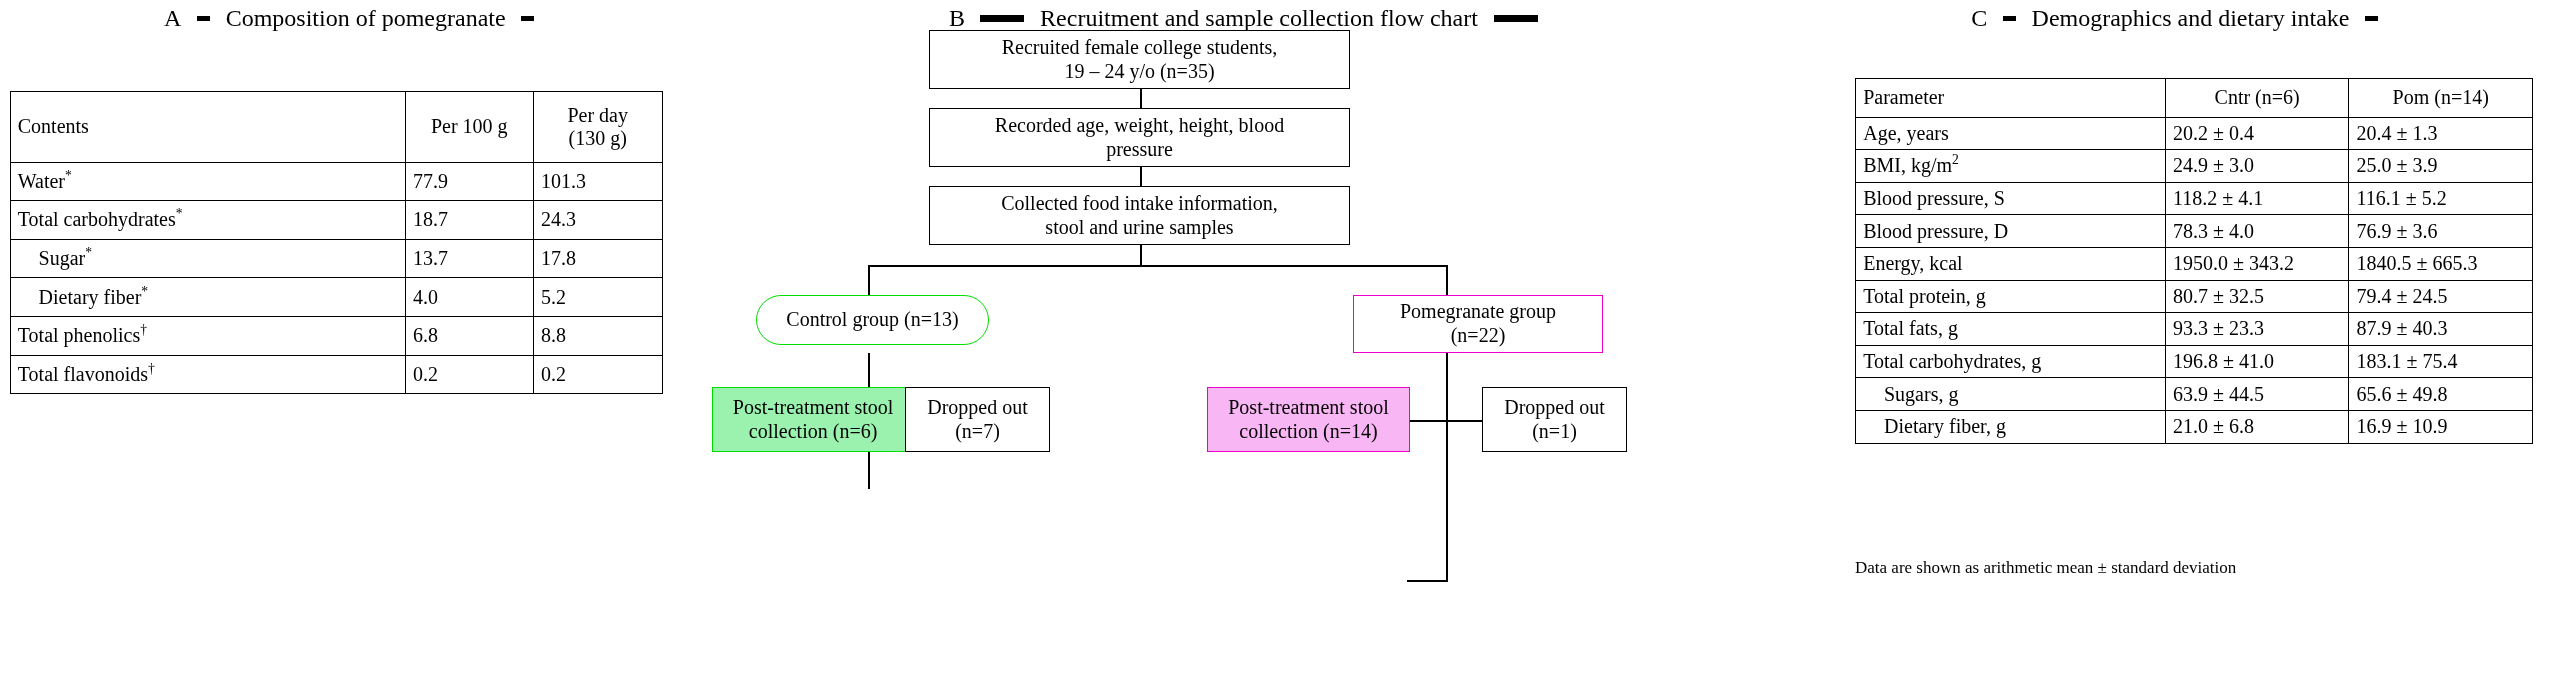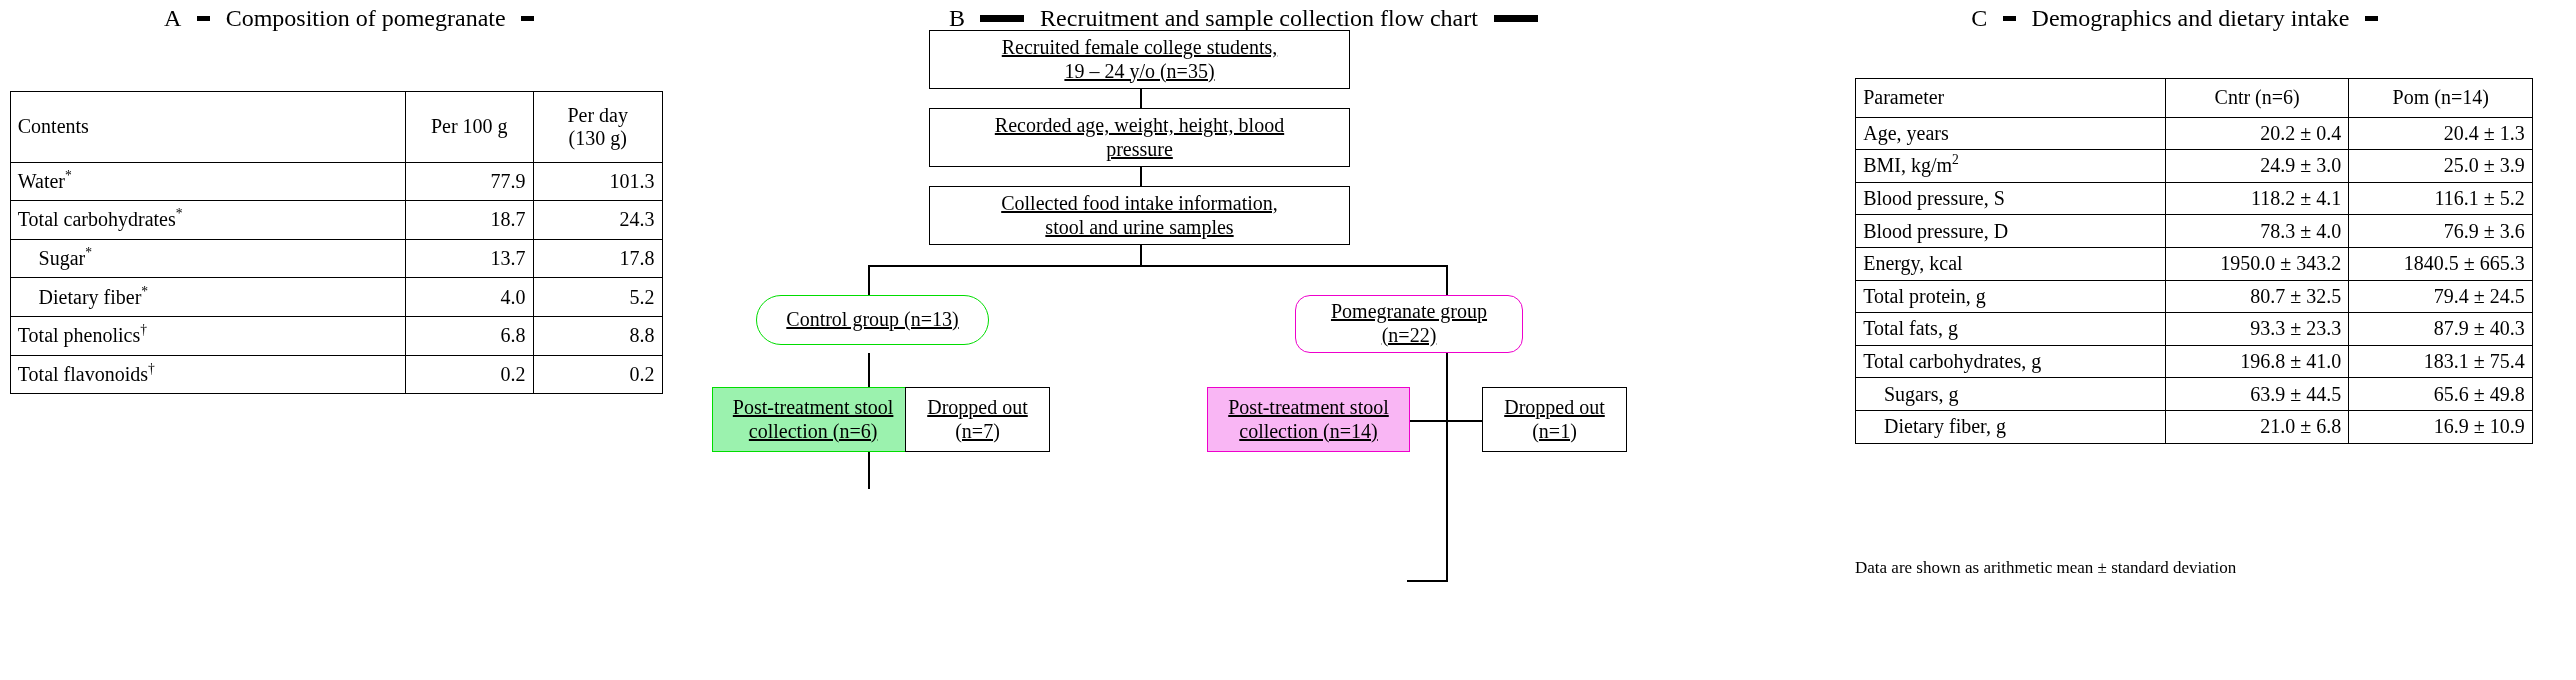--- a/index.html
+++ b/index.html
@@ -22,21 +22,21 @@
   .rule-sm{display:inline-block;width:13.2px;height:5.4px;background:#000;margin:0 15.6px;}
   .rule-lg{display:inline-block;width:44px;height:6.6px;background:#000;margin:0 15.6px;}
   .panel-title{font-size:24px;}
 
   
   table.fig{border-collapse:collapse;background:#fff;}
   table.fig td{
     border:1.2px solid #000;font-size:20px;padding:1.8px 7.2px;
     line-height:1.15;vertical-align:middle;
   }
-  table.fig td.num{text-align:right;}
+  table.fig td.num{text-align:left;}
   table.fig td.lab{text-align:left;}
   .indent{padding-left:28px !important;}
   sup{font-size:0.68em;vertical-align:super;line-height:0;}
 
   
   #tbl-a{position:absolute;left:9.6px;top:91px;width:653px;}
   #tbl-a td{height:34px;}
   #tbl-a td.lab{width:384px;}
   #tbl-a td.num{width:120px;}
   #tbl-a .hdr td{height:66px;vertical-align:middle;text-align:center;}
@@ -52,21 +52,21 @@
   #note-c{
     position:absolute;left:66px;top:558px;font-size:17px;white-space:nowrap;
   }
 
   
   #flow{position:absolute;left:0;top:0;width:1074px;height:681px;}
   .fbox{
     position:absolute;box-sizing:border-box;background:#fff;
     border:1.8px solid #000;display:flex;align-items:center;
     justify-content:center;text-align:center;font-size:20px;
-    line-height:1.18;padding:1.2px 3.6px;z-index:2;text-decoration:underline;
+    line-height:1.18;padding:1.2px 3.6px;z-index:2;
   }
   .fbox.green{border-color:#00dd00;}
   .fbox.green-fill{border-color:#00dd00;background:#9bf2ae;}
   .fbox.magenta{border-color:#ee00cc;}
   .fbox.magenta-fill{border-color:#ee00cc;background:#f9b6f4;}
   .fbox.pink-thin{border-color:#f2a0e8;border-width:1.8px;}
   .conn{position:absolute;background:#000;z-index:1;}
   .vline{width:1.8px;}
   .hline{height:1.8px;}
 </style>
@@ -169,21 +169,21 @@
       <div>
         <span>Collected food intake information,</span><br>
         <span>stool and urine samples</span>
       </div>
     </div>
 
     <div class="fbox green" style="left:42px;top:295px;width:233px;height:50px;border-radius:25px;">
       <span>Control group (n=13)</span>
     </div>
 
-    <div class="fbox magenta" style="left:581px;top:295px;width:228px;height:58px;border-radius:15px;">
+    <div class="fbox magenta" style="left:639px;top:295px;width:250px;height:58px;">
       <div>
         <span>Pomegranate group</span><br>
         <span>(n=22)</span>
       </div>
     </div>
 
     <div class="fbox green-fill" style="left:-2.4px;top:387px;width:203px;height:65px;">
       <div>
         <span>Post-treatment stool</span><br>
         <span>collection (n=6)</span>

